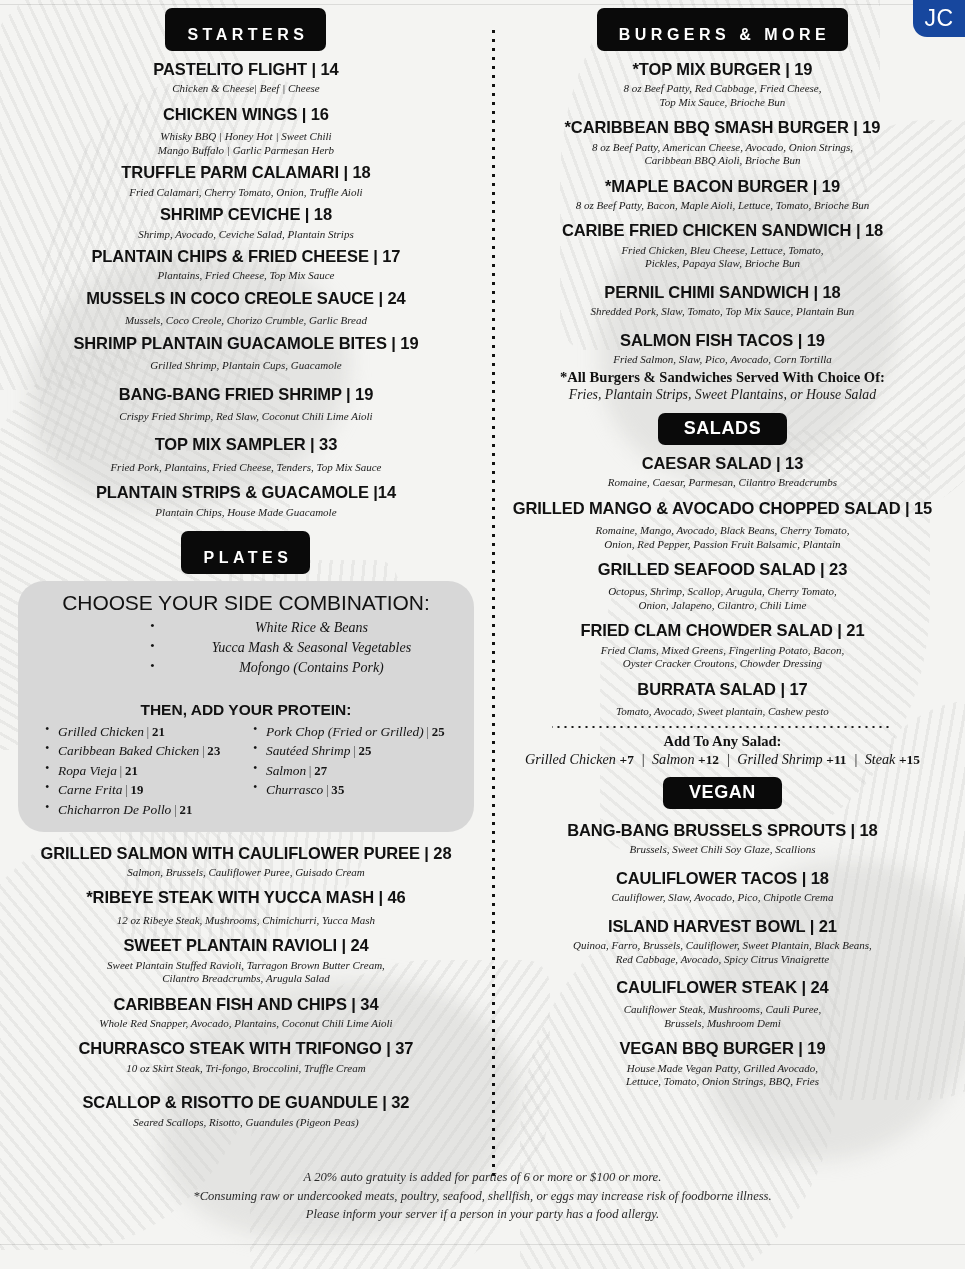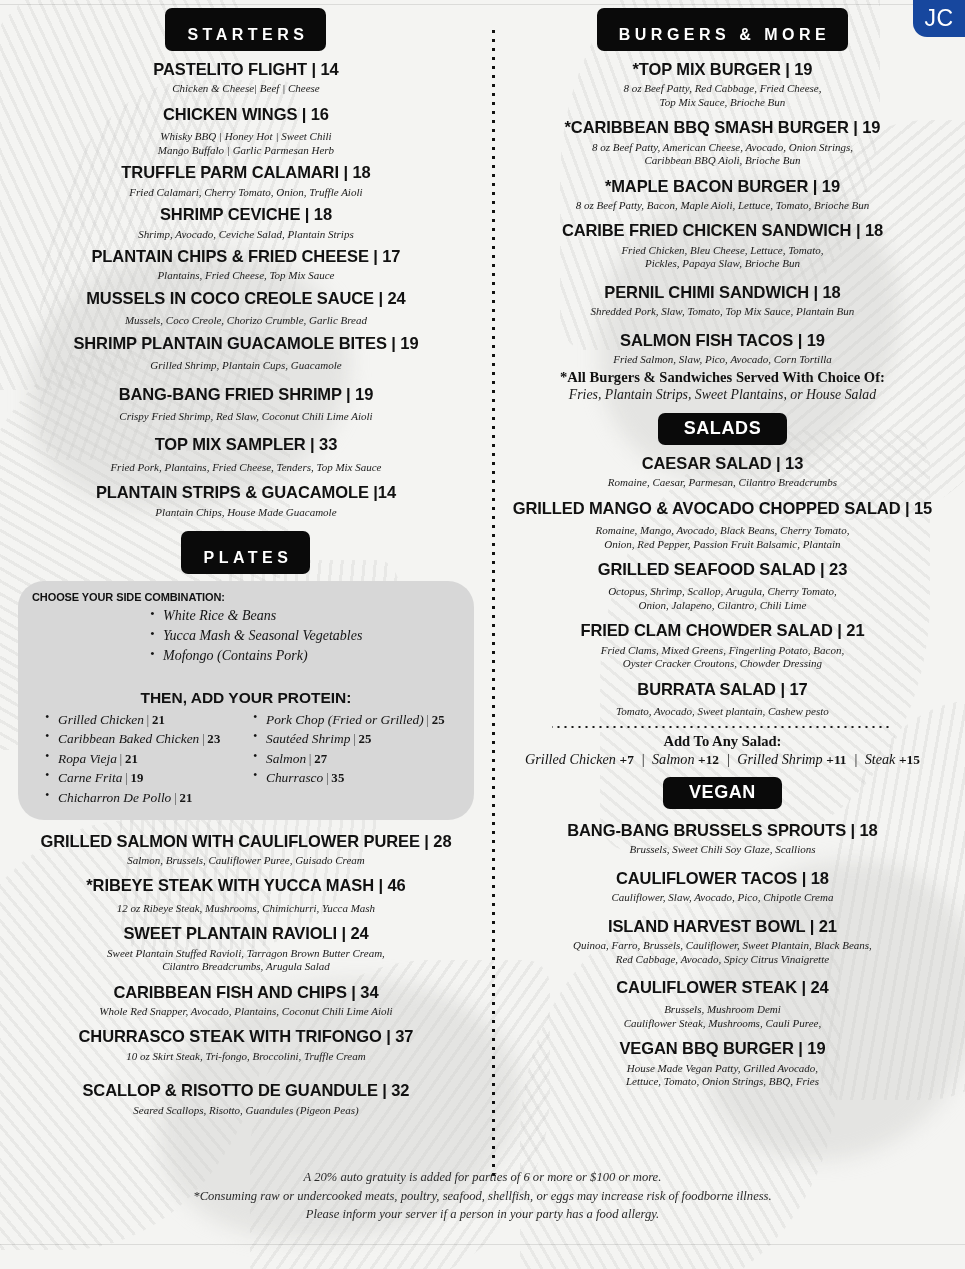--- a/index.html
+++ b/index.html
@@ -149,30 +149,31 @@
   }
 
   
   .plates-panel{
     background:#d7d7d7;
     border-radius:26px;
     padding:10px 14px 12px 14px;
     margin-top:7px;
   }
   .panel-title{
-    text-align:left;
-    font-weight:700;
-    font-size:11px;
+    text-align:center;
+    font-weight:400;
+    font-size:21px;
     color:#111;
     letter-spacing:-.1px;
   }
   .side-list{
     list-style:none;
     margin:3px 0 0 0;
     padding-left:118px;
+    text-align:center;
   }
   .side-list li{
     font-family:"Liberation Serif", serif;
     font-style:italic;
     font-size:14px;
     color:#141414;
     line-height:1.42;
     position:relative;
     padding-left:13px;
   }
@@ -549,22 +550,22 @@
       <div class="item">
         <div class="item-name">ISLAND HARVEST BOWL | 21</div>
         <div class="sp-3"></div>
         <div class="item-desc">Quinoa, Farro, Brussels, Cauliflower, Sweet Plantain, Black Beans,</div>
         <div class="item-desc">Red Cabbage, Avocado, Spicy Citrus Vinaigrette</div>
       </div>
       <div class="sp-12"></div>
       <div class="item">
         <div class="item-name">CAULIFLOWER STEAK | 24</div>
         <div class="sp-6"></div>
+        <div class="item-desc">Cauliflower Steak, Mushrooms, Cauli Puree,</div>
         <div class="item-desc">Brussels, Mushroom Demi</div>
-        <div class="item-desc">Cauliflower Steak, Mushrooms, Cauli Puree,</div>
       </div>
       <div class="sp-9"></div>
       <div class="item">
         <div class="item-name">VEGAN BBQ BURGER | 19</div>
         <div class="sp-3"></div>
         <div class="item-desc">House Made Vegan Patty, Grilled Avocado,</div>
         <div class="item-desc">Lettuce, Tomato, Onion Strings, BBQ, Fries</div>
       </div>
     </div>
   </div>

